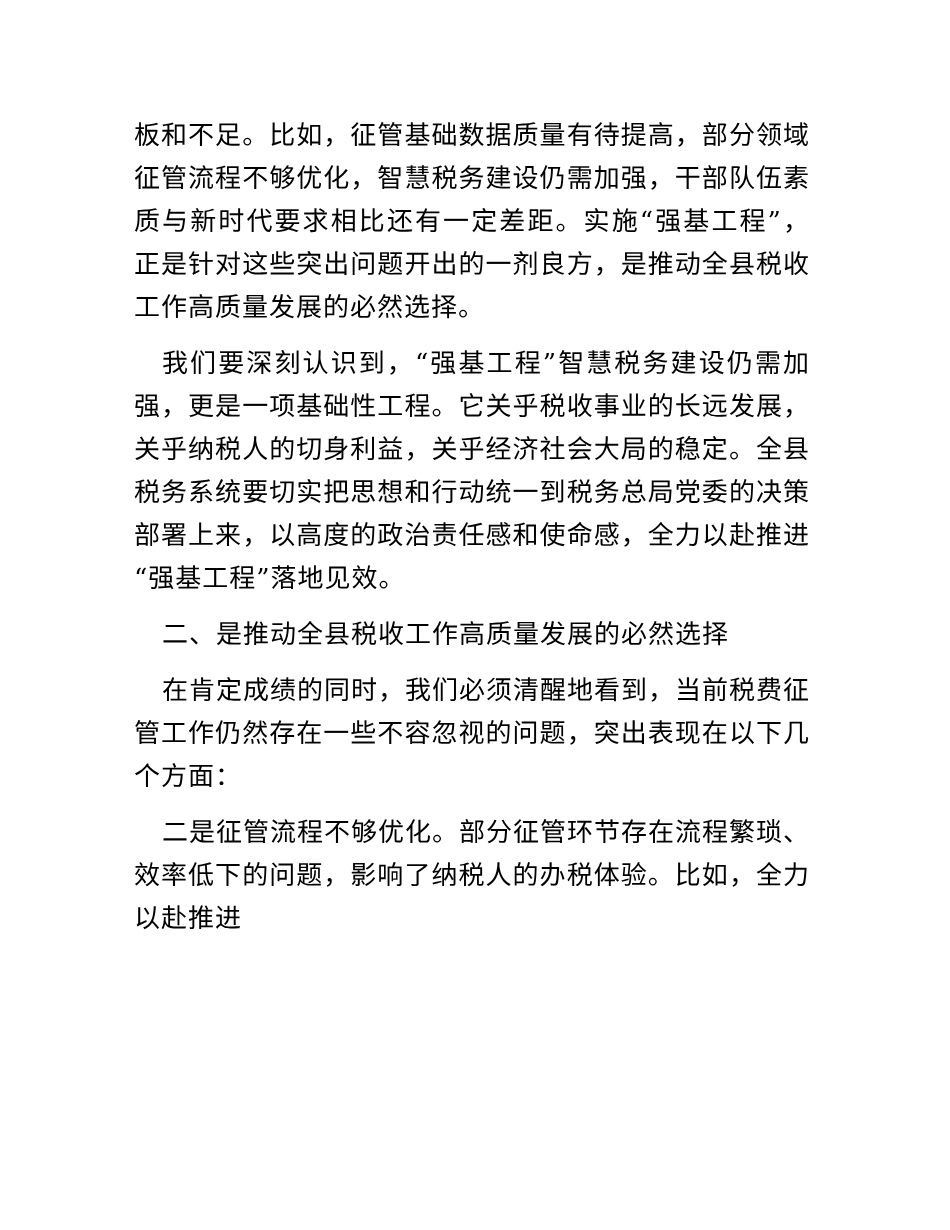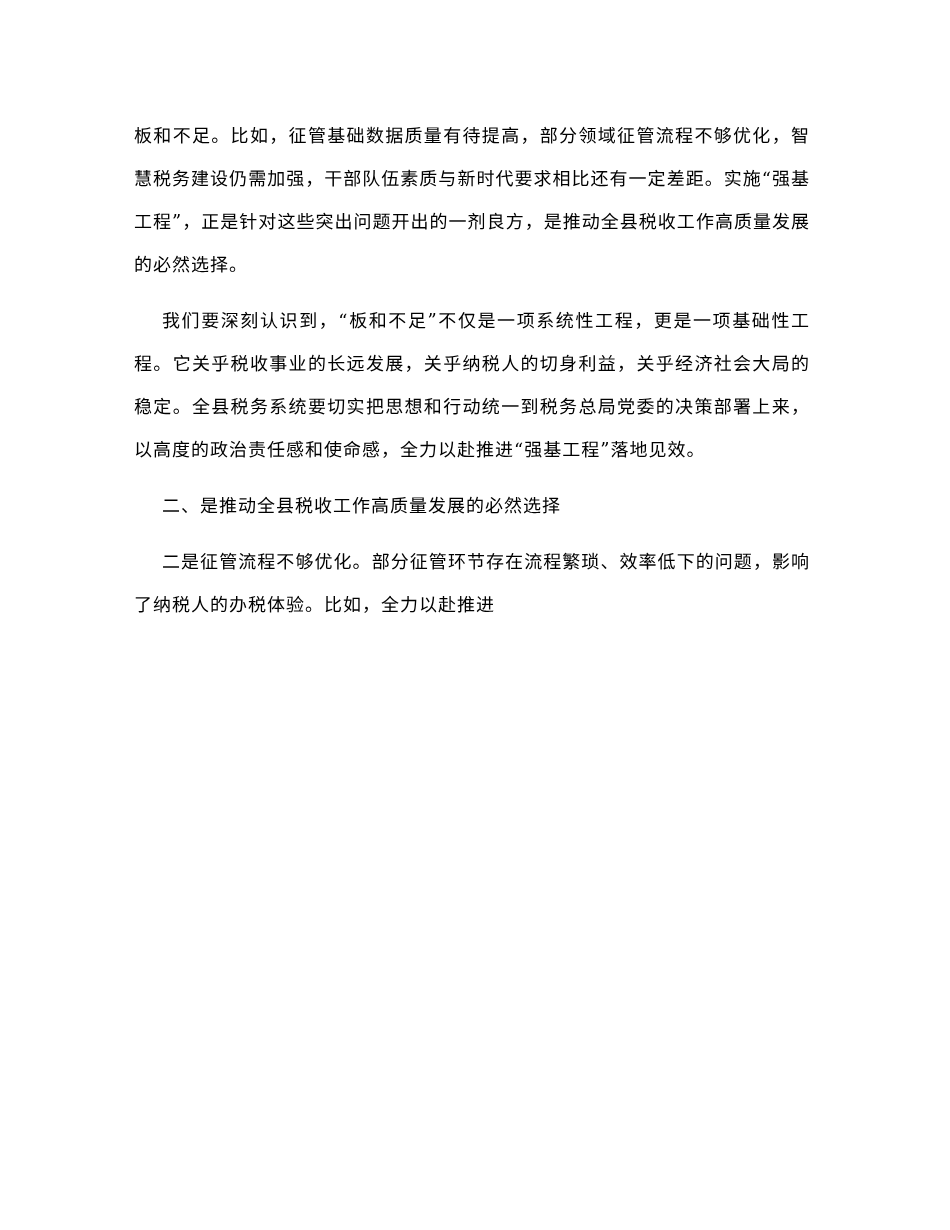--- a/index.html
+++ b/index.html
@@ -17,21 +17,21 @@
   }
   .content {
     position: absolute;
     top: 114px;
     left: 134px;
     width: 676px;
     color: #000000;
   }
   .para {
     margin: 0 0 13px 0;
-    font-size: 18px;
+    font-size: 26px;
     line-height: 43px;
     letter-spacing: 1px;
     text-align: justify;
     text-justify: inter-character;
     word-break: break-all;
     color: #000000;
     font-weight: 400;
   }
   .para.indent {
     text-indent: 28px;
@@ -40,17 +40,18 @@
     text-indent: 28px;
     font-weight: 400; 
   }
 </style>
 </head>
 <body>
 
 <div class="page">
   <div class="content">
     <p class="para">板和不足。比如，征管基础数据质量有待提高，部分领域征管流程不够优化，智慧税务建设仍需加强，干部队伍素质与新时代要求相比还有一定差距。实施“强基工程”，正是针对这些突出问题开出的一剂良方，是推动全县税收工作高质量发展的必然选择。</p>
-    <p class="para indent">我们要深刻认识到，“板和不足”不仅是一项系统性工程，更是一项基础性工程。它关乎税收事业的长远发展，关乎纳税人的切身利益，关乎经济社会大局的稳定。全县税务系统要切实把思想和行动统一到税务总局党委的决策部署上来，以高度的政治责任感和使命感，全力以赴推进“强基工程”落地见效。</p>
+    <p class="para indent">我们要深刻认识到，“强基工程”智慧税务建设仍需加强，更是一项基础性工程。它关乎税收事业的长远发展，关乎纳税人的切身利益，关乎经济社会大局的稳定。全县税务系统要切实把思想和行动统一到税务总局党委的决策部署上来，以高度的政治责任感和使命感，全力以赴推进“强基工程”落地见效。</p>
     <p class="para heading">二、是推动全县税收工作高质量发展的必然选择</p>
+    <p class="para indent">在肯定成绩的同时，我们必须清醒地看到，当前税费征管工作仍然存在一些不容忽视的问题，突出表现在以下几个方面：</p>
     <p class="para indent">二是征管流程不够优化。部分征管环节存在流程繁琐、效率低下的问题，影响了纳税人的办税体验。比如，全力以赴推进</p>
   </div>
 </div>
 
 </body></html>

